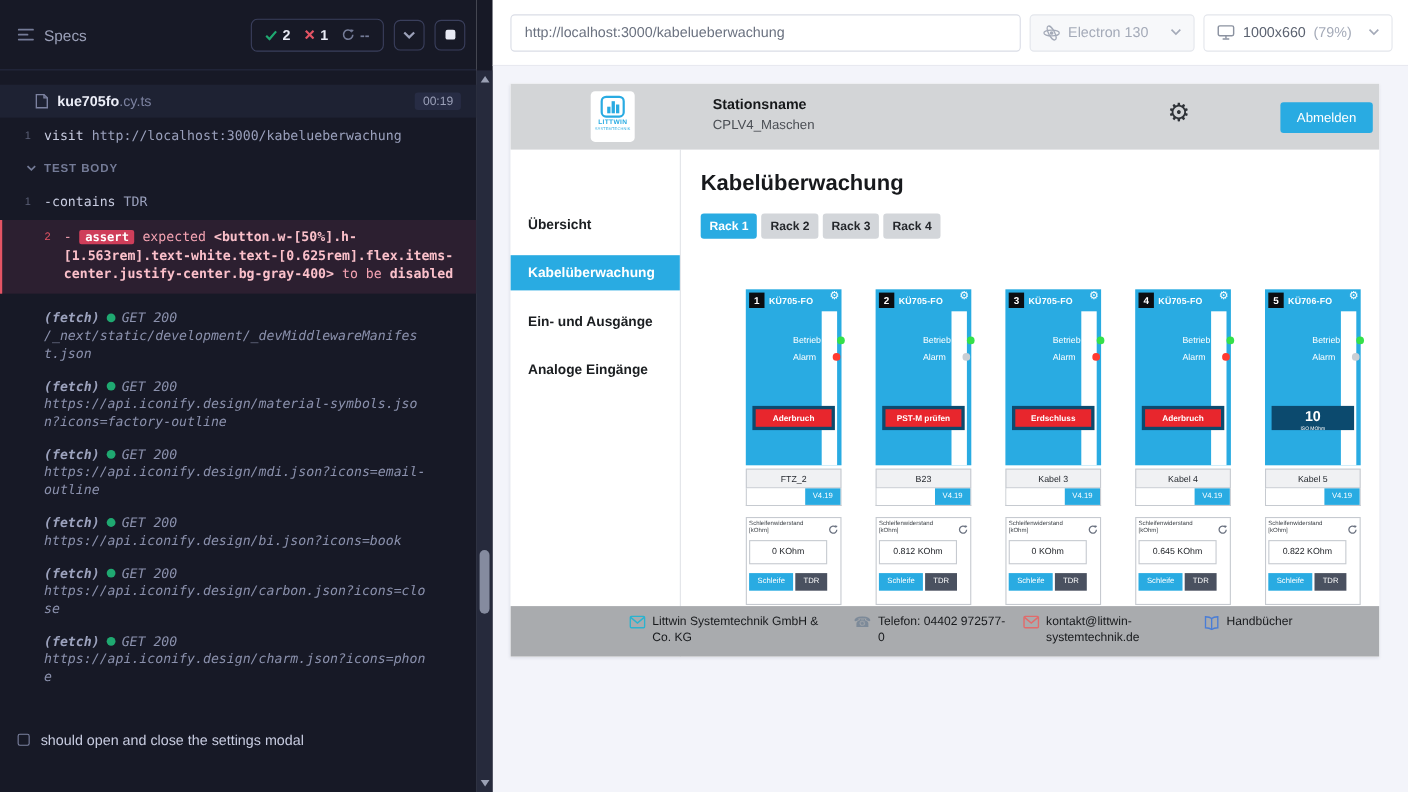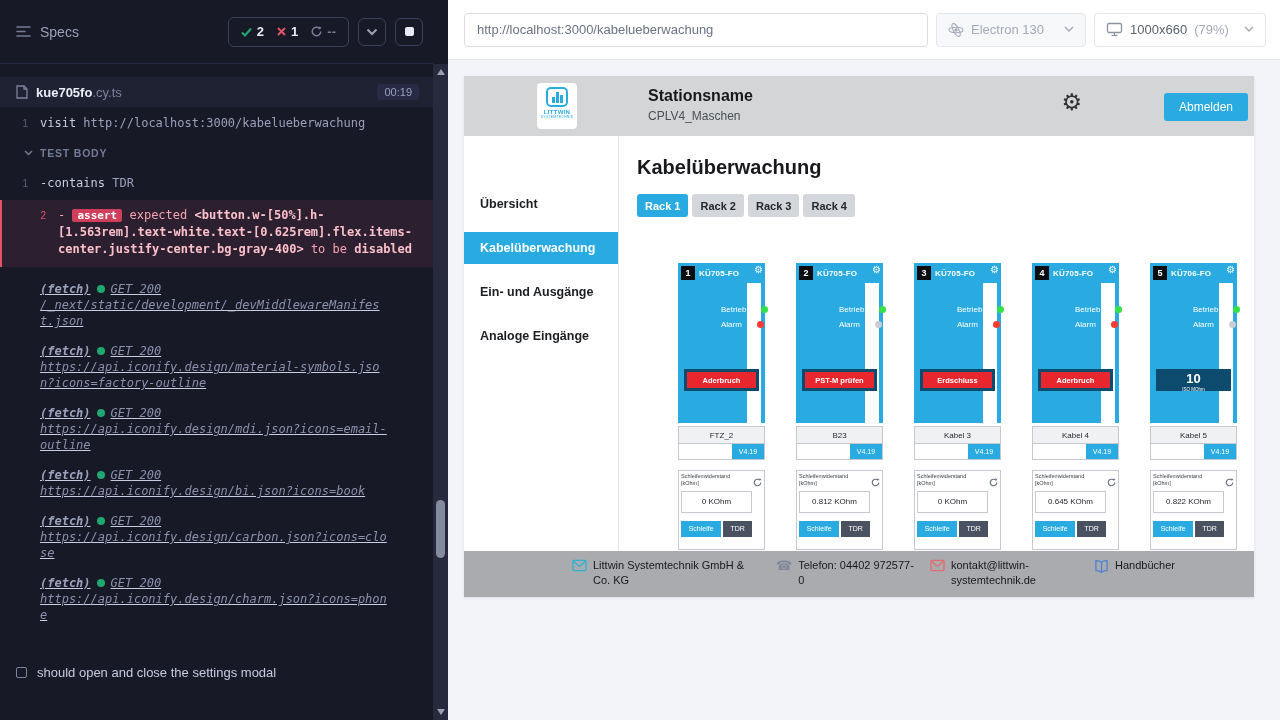--- a/index.html
+++ b/index.html
@@ -15,41 +15,41 @@
   .runner{position:absolute; left:0; top:0; width:433px; height:720px; background:#171926; color:#c8cce0;}
   .r-top{height:64px; display:flex; align-items:center; justify-content:space-between; padding:0 10px 0 16px; border-bottom:1px solid #262a40;}
   .specs-btn{display:flex; align-items:center; gap:9px; color:#9ba0b8; font-size:14px; cursor:pointer;}
   .r-top-right{display:flex; align-items:center;}
   .stats{display:flex; align-items:center; gap:13px; border:1px solid #3a3f5c; border-radius:6px; height:30px; padding:0 12px;}
   .stat{display:flex; align-items:center; gap:5px; font-size:13px; font-weight:700; color:#e8eaf4;}
   .stat.pending{color:#747b97;}
   .icon-btn{width:28px; height:28px; border:1px solid #3a3f5c; border-radius:6px; background:transparent; display:flex; align-items:center; justify-content:center; margin-left:9px; cursor:pointer;}
   .stop-sq{width:9px; height:9px; background:#e8eaf4; border-radius:2px; display:block;}
 
-  .spec-row{margin-top:13px; height:30px; display:flex; align-items:center; gap:8px; padding:0 14px 0 16px; background:#1e2233;}
+  .spec-row{margin-top:13px; height:30px; display:flex; align-items:center; gap:8px; padding:0 14px 0 32px; background:#1e2233;}
   .spec-name{color:#eceef8; font-size:13px; font-weight:700;}
   .spec-ext{color:#7c82a0; font-size:13px;}
   .timer{margin-left:auto; color:#9ba0b8; font-size:11px; background:#272c44; padding:2px 7px; border-radius:3px;}
 
   .log{padding-top:6px; font-family:"DejaVu Sans Mono", monospace; font-size:12px;}
   .cmd{display:flex; padding:2px 10px 2px 0; line-height:17px;}
   .num{width:40px; flex:none; text-align:right; padding-right:12px; color:#5b6078; font-size:10px; line-height:17px; font-family:"Liberation Sans", sans-serif;}
   .cmd-body{flex:1; min-width:0; color:#9aa0bc; overflow-wrap:break-word;}
   .cname{color:#c8cce0;}
   .cargs{color:#9aa0bc;}
   .section{display:flex; align-items:center; gap:7px; color:#747b97; font-size:10.5px; font-weight:700; letter-spacing:.8px; padding:13px 0 9px 24px; font-family:"Liberation Sans", sans-serif; cursor:pointer;}
   .cmd.contains{margin-top:5px;}
 
   .cmd.failed{margin-top:6px; background:#2c1f30; border-left:2px solid var(--fail); padding:7px 20px 9px 32px;}
   .cmd.failed .num{width:24px; color:var(--fail);}
   .fail-body{color:#f5a3b2;}
   .fail-body b{color:#fbc0ca; font-weight:700;}
   .badge{background:#cf3e5a; color:#fff; padding:0 5px; border-radius:2px; font-weight:700; font-size:11px;}
 
-  .fetch{display:flex; margin-top:14px; padding-right:40px;text-decoration:underline;}
+  .fetch{display:flex; margin-top:14px; padding-right:40px;}
   .fetch-body{flex:1; min-width:0; font-style:italic; color:#8b91ad; line-height:16px;}
   .fetch-head{display:flex; align-items:center; gap:6px;}
   .fetch-head .flabel{color:#9ca2bd; font-weight:700;}
   .dot{width:8px; height:8px; border-radius:50%; background:var(--pass); display:inline-block; flex:none;}
   .fetch-url{word-break:break-all;}
 
   .next-test{position:absolute; left:0; bottom:32px; width:433px; display:flex; align-items:center; gap:10px; padding:8px 16px; color:#c8cce0; font-size:13px;}
   .test-box{width:11px; height:11px; border:1.5px solid #7c82a0; border-radius:2px; flex:none;}
 
   
@@ -73,21 +73,21 @@
   .aut{position:absolute; left:16px; top:76px; width:790px; height:521px; background:#fff; overflow:hidden; box-shadow:0 1px 3px rgba(20,30,60,.10);}
 
   .app-header{position:relative; height:60px; background:#d3d5d7;}
   .logo{position:absolute; left:73px; top:7px; width:40px; height:46px; background:#fff; border-radius:4px; text-align:center; padding-top:4px;}
   .logo-mark{width:22px; height:20px; margin:0 auto; border:2px solid var(--accent); border-radius:5px; display:flex; align-items:flex-end; justify-content:center; gap:1px; padding:2px;}
   .logo-mark i{display:block; width:3px; background:var(--accent);}
   .logo-mark i:nth-child(1){height:6px;} .logo-mark i:nth-child(2){height:11px;} .logo-mark i:nth-child(3){height:8px;}
   .logo-t1{font-size:6px; font-weight:700; color:var(--accent); letter-spacing:.3px; margin-top:2px;}
   .logo-t2{font-size:3.5px; color:var(--accent); letter-spacing:.2px;}
   .station{position:absolute; left:184px; top:11px;}
-  .st-label{font-size:16px; font-weight:700; color:#16181a;}
+  .st-label{font-size:13px; font-weight:700; color:#16181a;}
   .st-value{font-size:12px; color:#4a4e54; margin-top:4px;}
   .app-gear{position:absolute; right:172px; top:15px; font-size:23px; line-height:1; color:#2f3338; cursor:pointer;}
   .logout{position:absolute; right:6px; top:17px; width:84px; height:28px; background:var(--accent); color:#fff; font-size:12px; border:none; border-radius:3px; cursor:pointer; font-family:"Liberation Sans",sans-serif;}
 
   .app-body{display:flex; height:461px;}
   .sidebar{width:155px; flex:none; border-right:1px solid #e2e4e8; padding-top:52px;}
   .nav-item{height:32px; margin-bottom:12px; display:flex; align-items:center; padding-left:16px; font-size:12.5px; font-weight:700; color:#1b1e21; cursor:pointer;}
   .nav-item.active{background:var(--accent); color:#fff;}
 
   .app-main{flex:1; padding-left:18px;}

